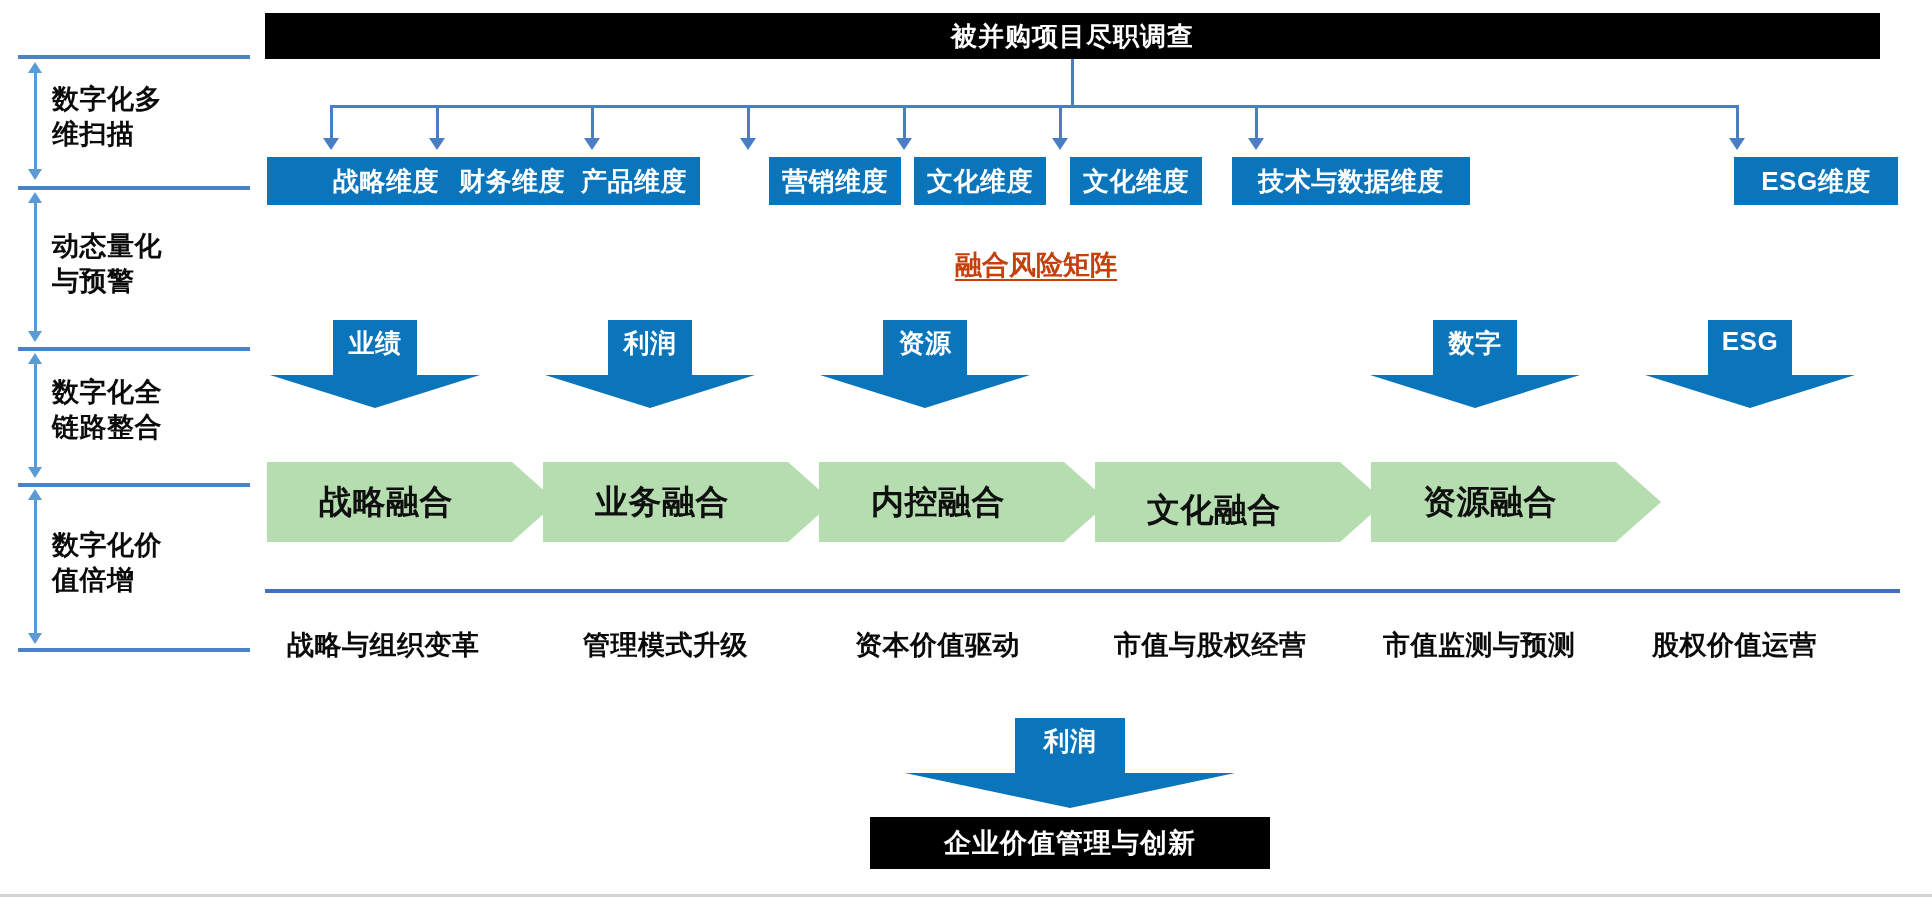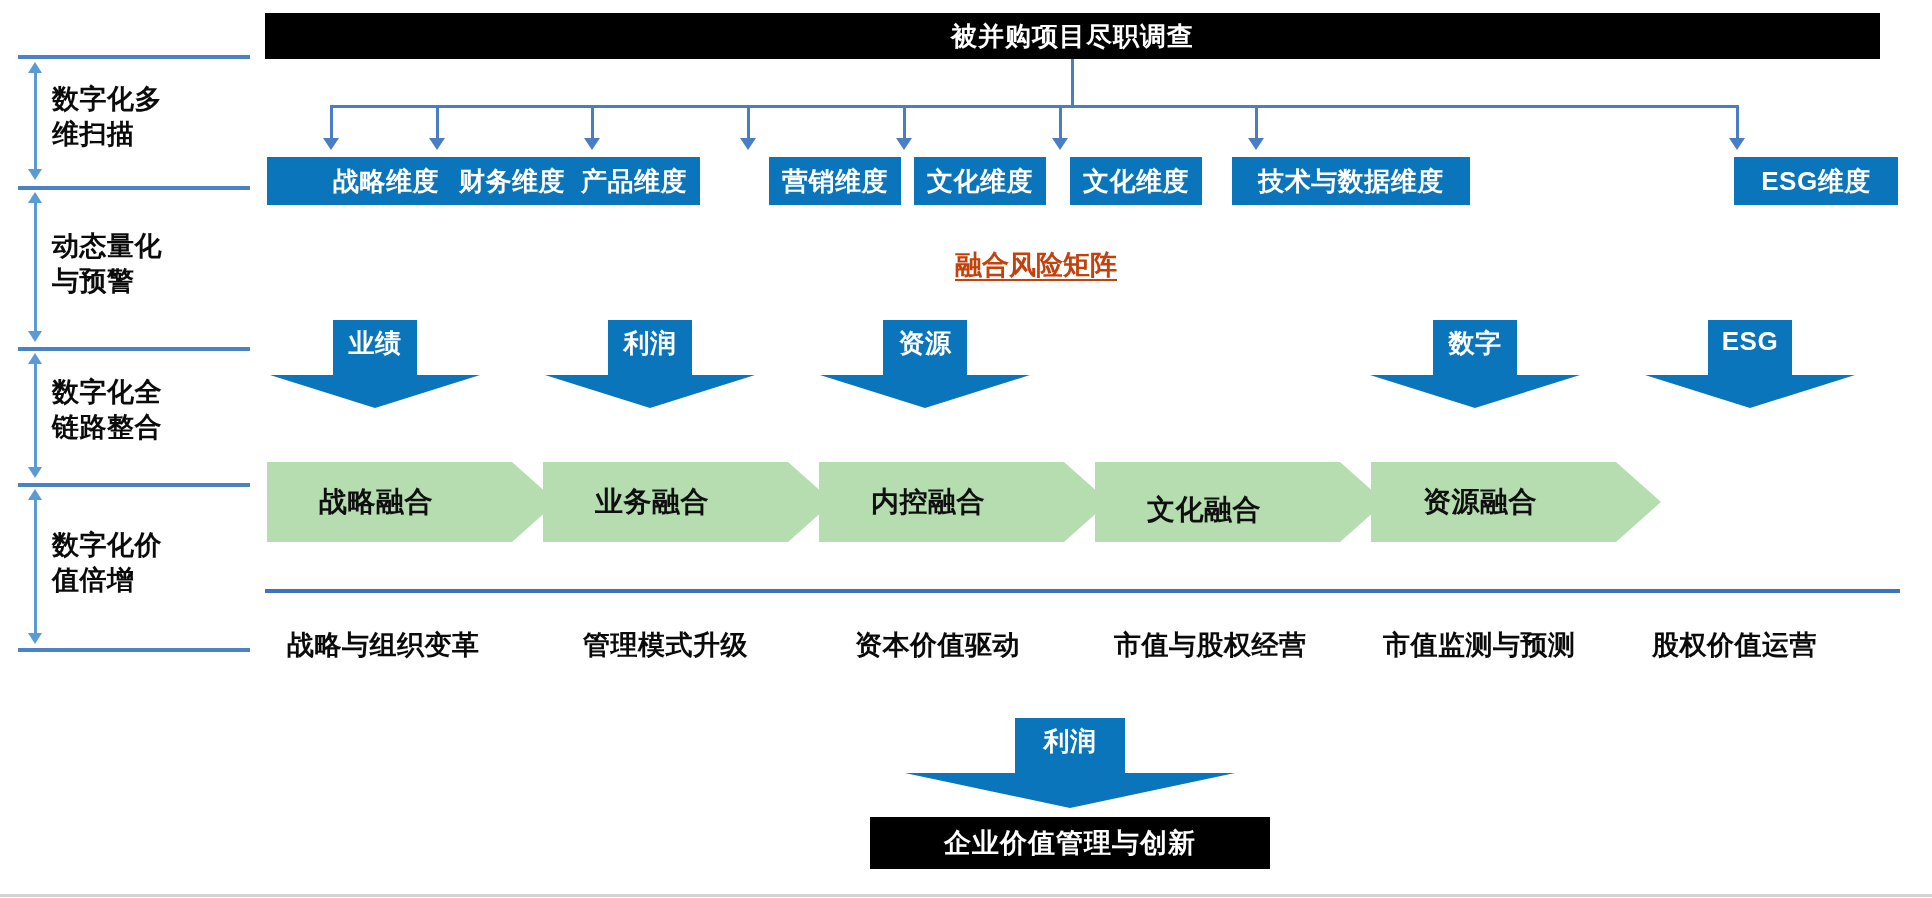--- a/index.html
+++ b/index.html
@@ -55,21 +55,21 @@
   .fat-arrow .cap{
     position:absolute;left:0;right:0;top:6px;text-align:center;
     color:#ffffff;font-size:26px;font-weight:bold;pointer-events:none;letter-spacing:0.5px;
   }
 
   
   .chev{position:absolute;top:0;}
   .chev svg{display:block;}
   .chev .lbl{
     position:absolute;left:0;top:0;height:100%;
-    display:flex;align-items:center;color:#101010;font-size:28px;font-weight:bold;
+    display:flex;align-items:center;color:#101010;font-size:33px;font-weight:bold;
     letter-spacing:0.5px;white-space:nowrap;
   }
 
   
   .main-divider{position:absolute;left:265px;top:589px;width:1635px;height:4px;background:#3e72bd;}
 
   
   .value-text{
     position:absolute;top:627px;font-size:27px;font-weight:bold;color:#0b0b0b;
     white-space:nowrap;letter-spacing:0.5px;

